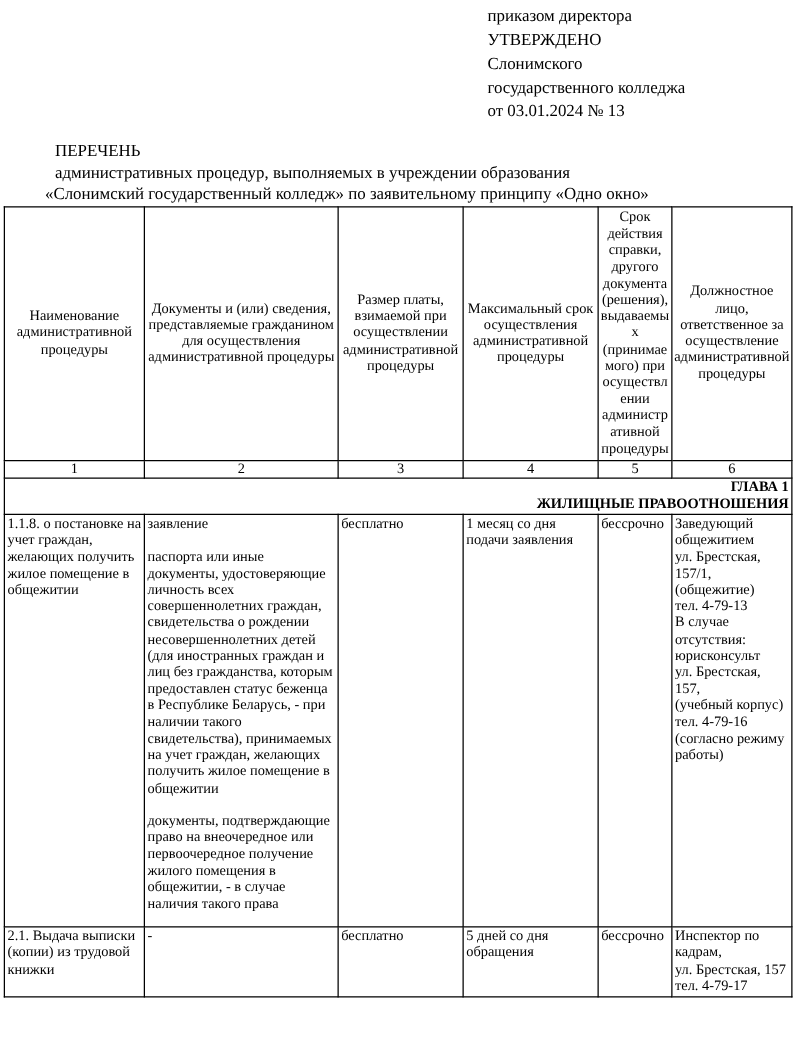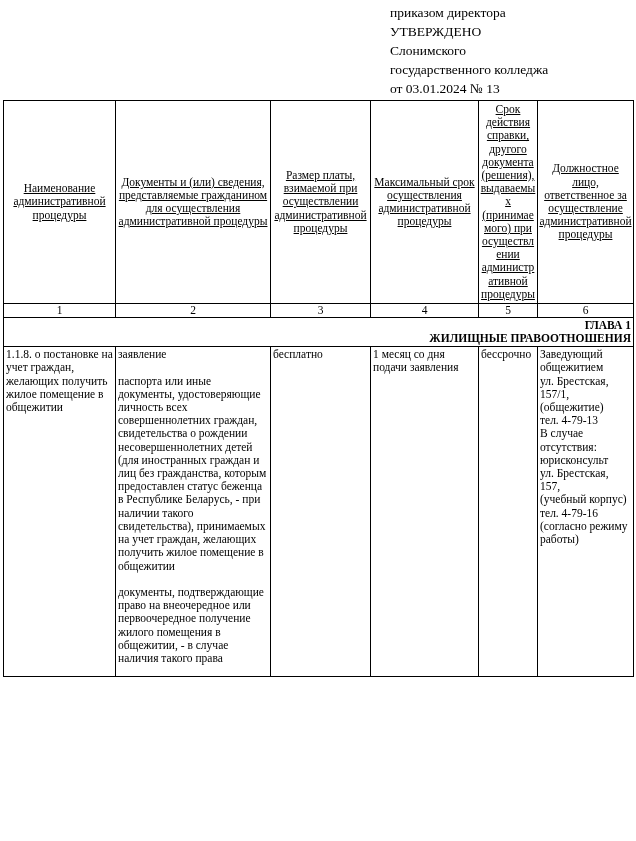--- a/index.html
+++ b/index.html
@@ -39,21 +39,20 @@
     line-height: 13.2px;
     vertical-align: top;
     overflow: hidden;
   }
   tr.hdr td {
     text-align: center;
     vertical-align: middle;
     height: 203px;
     padding: 2px 1px;
     overflow-wrap: break-word;
-    text-decoration: underline;
   }
   tr.nums td {
     text-align: center;
     height: 14px;
     padding: 0;
   }
   tr.chapter td {
     text-align: right;
     font-weight: bold;
     height: 26px;
@@ -70,20 +69,25 @@
 <div class="page">
 
   <div class="approval">
     <div>приказом директора</div>
     <div>УТВЕРЖДЕНО</div>
     <div>Слонимского</div>
     <div>государственного колледжа</div>
     <div>от 03.01.2024 № 13</div>
   </div>
 
+  <div class="doc-title">
+    <div class="t1">ПЕРЕЧЕНЬ</div>
+    <div class="t2">административных процедур, выполняемых в учреждении образования</div>
+    <div class="t3">«Слонимский государственный колледж» по заявительному принципу «Одно окно»</div>
+  </div>
 
   <table class="proc-table">
     <colgroup>
       <col style="width:112px">
         <col style="width:155px">
         <col style="width:100px">
       <col style="width:108px">
         <col style="width:59px">
         <col style="width:96px">
     </colgroup>
@@ -130,16 +134,26 @@
 тел. 4-79-13
 В случае отсутствия:
 юрисконсульт
 ул. Брестская, 157,
 (учебный корпус)
 тел. 4-79-16
 (согласно режиму работы)</td>
     </tr>
 
 
+    <tr class="datarow row-2">
+      <td>2.1. Выдача выписки (копии) из трудовой книжки</td>
+      <td>-</td>
+      <td>бесплатно</td>
+      <td>5 дней со дня обращения</td>
+      <td>бессрочно</td>
+      <td>Инспектор по кадрам,
+ул. Брестская, 157
+тел. 4-79-17</td>
+    </tr>
   </tbody>
     </table>
 
 </div>
 
 </body></html>

